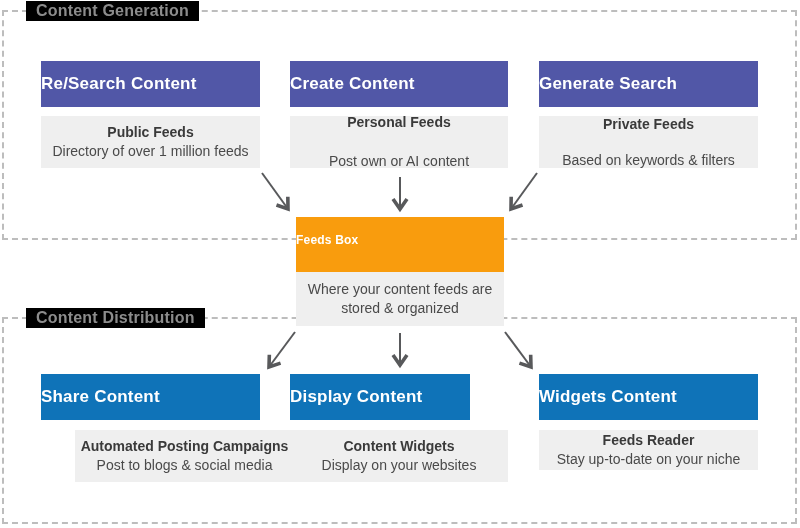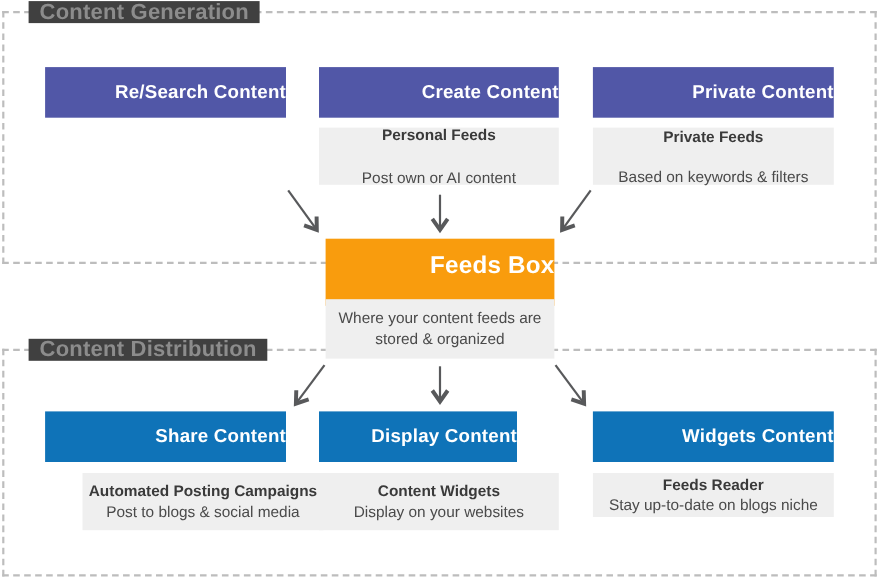--- a/index.html
+++ b/index.html
@@ -5,31 +5,31 @@
   html,body{margin:0;padding:0;background:#fff;}
   .canvas{
     position:relative;width:800px;height:528px;background:#fff;overflow:hidden;
     font-family:"Liberation Sans","DejaVu Sans",sans-serif;
   }
   .section-box{
     position:absolute;border:2px dashed var(--dashed-border,#BDBDBD);
     background:transparent;
   }
   .section-label{
-    position:absolute;top:-11px;left:22px;background:#404040;padding:0 10px;
-    font-size:20px;font-weight:bold;color:var(--section-label,#8C8C8C);
+    position:absolute;top:-11px;left:22px;background:#000000;padding:0 10px;
+    font-size:16px;font-weight:bold;color:var(--section-label,#8C8C8C);
     line-height:20px;letter-spacing:.2px;white-space:nowrap;text-align:center;
   }
   .hdr{
-    position:absolute;height:46px;line-height:46px;text-align:right;
+    position:absolute;height:46px;line-height:46px;text-align:left;
     color:#fff;font-size:17px;font-weight:bold;letter-spacing:.2px;
   }
   .hdr.gen{background:var(--generation-header,#5157A7);}
   .hdr.dist{background:var(--distribution-header,#0F73B8);}
-  .hdr.feeds{background:var(--feeds-box,#F99C0D);font-size:22px;height:61px;line-height:47px;}
+  .hdr.feeds{background:var(--feeds-box,#F99C0D);font-size:12px;height:61px;line-height:47px;}
   .sub{
     position:absolute;background:var(--sub-box,#EFEFEF);
     display:flex;flex-direction:column;justify-content:center;align-items:center;
     text-align:center;line-height:19px;font-size:14px;color:#4A4A4A;
   }
   .sub .t{font-weight:bold;color:#3A3A3A;}
   .arrow-layer{position:absolute;left:0;top:0;pointer-events:none;}
   .arrow{stroke:var(--arrow,#58595B);stroke-width:2;fill:none;}
   .arrow-head{stroke:var(--arrow,#58595B);fill:none;}
 </style>
@@ -40,28 +40,32 @@
 
   <div class="section-box" style="left:2px;top:10px;width:791px;height:226px;">
     <span class="section-label">Content Generation</span>
   </div>
 
   <div class="section-box" style="left:2px;top:317px;width:791px;height:203px;">
     <span class="section-label">Content Distribution</span>
   </div>
 
   <div class="hdr gen" style="left:41px;top:61px;width:219px;">Re/Search Content</div>
+  <div class="sub" style="left:41px;top:116px;width:219px;height:52px;">
+    <span class="t">Public Feeds</span>
+    <span>Directory of over 1 million feeds</span>
+  </div>
 
   <div class="hdr gen" style="left:290px;top:61px;width:218px;">Create Content</div>
   <div class="sub" style="left:290px;top:116px;width:218px;height:52px;gap:20px;">
     <span class="t">Personal Feeds</span>
     <span>Post own or AI content</span>
   </div>
 
-  <div class="hdr gen" style="left:539px;top:61px;width:219px;">Private Content</div>
+  <div class="hdr gen" style="left:539px;top:61px;width:219px;">Generate Search</div>
   <div class="sub" style="left:539px;top:116px;width:219px;height:52px;gap:17px;">
     <span class="t">Private Feeds</span>
     <span>Based on keywords &amp; filters</span>
   </div>
 
   <div class="hdr feeds" style="left:296px;top:217px;width:208px;">Feeds Box</div>
   <div class="sub" style="left:296px;top:272px;width:208px;height:54px;padding:0 8px;box-sizing:border-box;">
     <span>Where your content feeds are stored &amp; organized</span>
   </div>
 
@@ -73,21 +77,21 @@
 
   <div class="hdr dist" style="left:290px;top:374px;width:180px;">Display Content</div>
   <div class="sub" style="left:290px;top:430px;width:218px;height:52px;">
     <span class="t">Content Widgets</span>
     <span>Display on your websites</span>
   </div>
 
   <div class="hdr dist" style="left:539px;top:374px;width:219px;">Widgets Content</div>
   <div class="sub" style="left:539px;top:430px;width:219px;height:40px;">
     <span class="t">Feeds Reader</span>
-    <span>Stay up-to-date on blogs niche</span>
+    <span>Stay up-to-date on your niche</span>
   </div>
 
   <svg class="arrow-layer" width="800" height="528" viewBox="0 0 800 528">
     <defs>
       <marker id="arrowhead" markerWidth="10" markerHeight="10" refX="6.5" refY="5" orient="auto">
         <path class="arrow-head" d="M1.5,1.5 L6.5,5 L1.5,8.5" stroke-width="1.8"></path>
       </marker>
     </defs>
     <line class="arrow" x1="262" y1="173" x2="288" y2="209" marker-end="url(#arrowhead)"></line>
     <line class="arrow" x1="400" y1="177" x2="400" y2="209" marker-end="url(#arrowhead)"></line>

